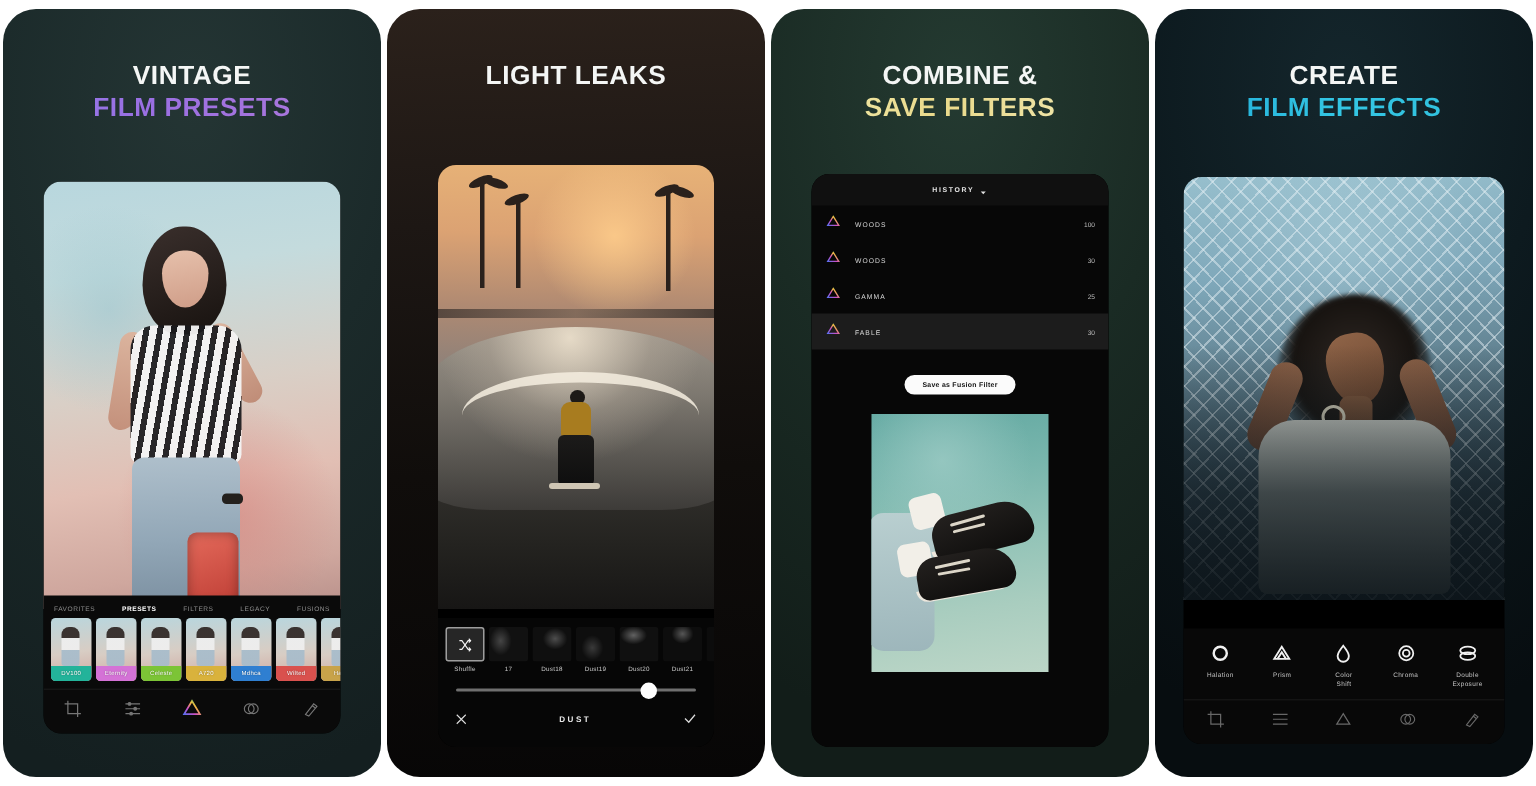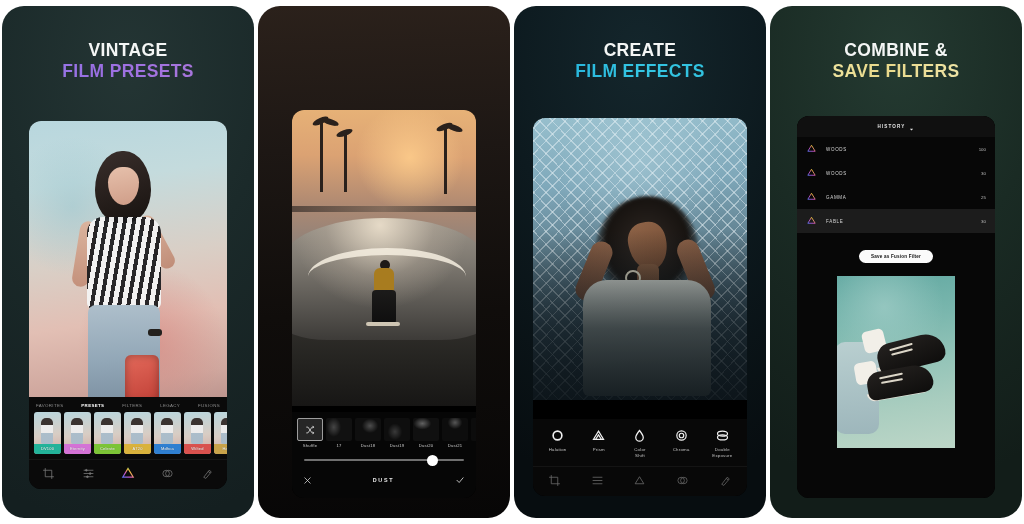--- a/index.html
+++ b/index.html
@@ -515,20 +515,21 @@
                 <path d="M13 8 l4 3"></path>
             </svg>
           </span>
         </div>
       </div>
     </div>
   </div>
 
   <div class="panel p2">
     <div class="panel-head">
+      <span class="hl white">LIGHT LEAKS</span>
     </div>
 
     <div class="phone">
       <div class="photo photo2">
         <div class="p2-palm" style="left:28px;top:8px;height:74px"></div>
         <div class="p2-frond" style="left:20px;top:8px;transform:rotate(-24deg)"></div>
         <div class="p2-frond" style="left:30px;top:9px;transform:rotate(18deg)"></div>
         <div class="p2-palm" style="left:52px;top:20px;height:62px"></div>
         <div class="p2-frond" style="left:44px;top:20px;transform:rotate(-20deg)"></div>
         <div class="p2-palm" style="left:152px;top:14px;height:70px"></div>
@@ -599,118 +600,20 @@
           <span>
             <svg width="10" height="10" viewBox="0 0 24 24" fill="none" stroke="#dcdcdc" stroke-width="2">
                 <path d="M4 12l6 6L20 6"></path>
               </svg>
           </span>
         </div>
       </div>
     </div>
   </div>
 
-  <div class="panel p3">
-    <div class="panel-head">
-      <span class="hl white">CREATE</span>
-      <span class="hl grad g-effect">FILM EFFECTS</span>
-    </div>
-
-    <div class="phone">
-      <div class="photo photo3">
-        <div class="p3-fence"></div>
-        <div class="p3-hair"></div>
-        <div class="p3-arm-l"></div>
-        <div class="p3-arm-r"></div>
-        <div class="p3-face"></div>
-        <div class="p3-neck"></div>
-        <div class="p3-hoop"></div>
-        <div class="p3-shirt"></div>
-        <div class="p3-fence-fade"></div>
-      </div>
-
-      <div class="p3-ui">
-        <div class="fx-row">
-          <div class="fx">
-            <svg class="ico" style="margin:0 auto" width="15" height="15" viewBox="0 0 24 24" fill="none" stroke="#f0f0f0" stroke-width="2.6">
-              <circle cx="12" cy="12" r="7"></circle>
-            </svg>
-            <div class="fx-lbl">Halation</div>
-          </div>
-          <div class="fx">
-            <svg class="ico" style="margin:0 auto" width="15" height="15" viewBox="0 0 24 24" fill="none" stroke="#f0f0f0" stroke-width="2">
-              <path d="M12 5 L20 18 H4 Z"></path>
-                <path d="M7.5 18 L12 11 L16.5 18"></path>
-            </svg>
-            <div class="fx-lbl">
-              <span>Prism</span>
-            </div>
-          </div>
-          <div class="fx">
-            <svg class="ico" style="margin:0 auto" width="15" height="15" viewBox="0 0 24 24" fill="none" stroke="#f0f0f0" stroke-width="2">
-              <path d="M12 4 C16 9 18 12 18 15 a6 6 0 0 1-12 0 C6 12 8 9 12 4 Z"></path>
-            </svg>
-            <div class="fx-lbl">
-              <span>Color</span><br>
-              <span>Shift</span>
-            </div>
-          </div>
-          <div class="fx">
-            <svg class="ico" style="margin:0 auto" width="15" height="15" viewBox="0 0 24 24" fill="none" stroke="#f0f0f0" stroke-width="1.9">
-              <circle cx="12" cy="12" r="7.5"></circle>
-                <circle cx="12" cy="12" r="3.6"></circle>
-            </svg>
-            <div class="fx-lbl">Chroma</div>
-          </div>
-          <div class="fx">
-            <svg class="ico" style="margin:0 auto" width="15" height="15" viewBox="0 0 24 24" fill="none" stroke="#f0f0f0" stroke-width="1.9">
-              <path d="M4 9 a8 4 0 0 0 16 0 a8 4 0 0 0-16 0"></path>
-              <path d="M4 15 a8 4 0 0 0 16 0 a8 4 0 0 0-16 0"></path>
-            </svg>
-            <div class="fx-lbl">
-              <span>Double</span><br>
-              <span>Exposure</span>
-            </div>
-          </div>
-        </div>
-
-        <div class="p3-nav">
-          <span class="nav-ico">
-            <svg width="13" height="13" viewBox="0 0 24 24" fill="none" stroke="#b9b9b9" stroke-width="1.5">
-              <path d="M6 2v16h16"></path>
-                <path d="M2 6h16v16"></path>
-            </svg>
-          </span>
-          <span class="nav-ico">
-            <svg width="13" height="13" viewBox="0 0 24 24" stroke="#b9b9b9" stroke-width="1.5">
-              <path d="M3 6h18M3 12h18M3 18h18"></path>
-            </svg>
-          </span>
-          <span class="nav-ico">
-            <svg width="13" height="13" viewBox="0 0 24 24" fill="none" stroke="#b9b9b9" stroke-width="1.5">
-              <path d="M12 5 L20 18 H4 Z"></path>
-            </svg>
-          </span>
-          <span class="nav-ico">
-            <svg width="13" height="13" viewBox="0 0 24 24" fill="none" stroke="#b9b9b9" stroke-width="1.4">
-              <circle cx="9.5" cy="12" r="6"></circle>
-                <circle cx="14.5" cy="12" r="6"></circle>
-            </svg>
-          </span>
-          <span class="nav-ico">
-            <svg width="13" height="13" viewBox="0 0 24 24" fill="none" stroke="#b9b9b9" stroke-width="1.4">
-              <path d="M5 19 L15 6 l4 3 L9 21 Z"></path>
-                <path d="M13 8 l4 3"></path>
-            </svg>
-          </span>
-        </div>
-      </div>
-    </div>
-  </div>
-
   <div class="panel p4">
     <div class="panel-head">
       <span class="hl white">COMBINE &amp;</span>
       <span class="hl grad g-save">SAVE FILTERS</span>
     </div>
 
     <div class="phone">
       <div class="p4-ui">
 
         <div class="hist-head">
@@ -786,13 +689,111 @@
             <div class="p4-lace" style="left:52px;top:70px;width:24px;transform:rotate(-16deg)"></div>
             <div class="p4-lace" style="left:54px;top:75px;width:22px;transform:rotate(-14deg)"></div>
             <div class="p4-lace" style="left:42px;top:99px;width:24px;transform:rotate(-12deg)"></div>
             <div class="p4-lace" style="left:44px;top:104px;width:22px;transform:rotate(-10deg)"></div>
           </div>
         </div>
       </div>
     </div>
   </div>
 
+  <div class="panel p3">
+    <div class="panel-head">
+      <span class="hl white">CREATE</span>
+      <span class="hl grad g-effect">FILM EFFECTS</span>
+    </div>
+
+    <div class="phone">
+      <div class="photo photo3">
+        <div class="p3-fence"></div>
+        <div class="p3-hair"></div>
+        <div class="p3-arm-l"></div>
+        <div class="p3-arm-r"></div>
+        <div class="p3-face"></div>
+        <div class="p3-neck"></div>
+        <div class="p3-hoop"></div>
+        <div class="p3-shirt"></div>
+        <div class="p3-fence-fade"></div>
+      </div>
+
+      <div class="p3-ui">
+        <div class="fx-row">
+          <div class="fx">
+            <svg class="ico" style="margin:0 auto" width="15" height="15" viewBox="0 0 24 24" fill="none" stroke="#f0f0f0" stroke-width="2.6">
+              <circle cx="12" cy="12" r="7"></circle>
+            </svg>
+            <div class="fx-lbl">Halation</div>
+          </div>
+          <div class="fx">
+            <svg class="ico" style="margin:0 auto" width="15" height="15" viewBox="0 0 24 24" fill="none" stroke="#f0f0f0" stroke-width="2">
+              <path d="M12 5 L20 18 H4 Z"></path>
+                <path d="M7.5 18 L12 11 L16.5 18"></path>
+            </svg>
+            <div class="fx-lbl">
+              <span>Prism</span>
+            </div>
+          </div>
+          <div class="fx">
+            <svg class="ico" style="margin:0 auto" width="15" height="15" viewBox="0 0 24 24" fill="none" stroke="#f0f0f0" stroke-width="2">
+              <path d="M12 4 C16 9 18 12 18 15 a6 6 0 0 1-12 0 C6 12 8 9 12 4 Z"></path>
+            </svg>
+            <div class="fx-lbl">
+              <span>Color</span><br>
+              <span>Shift</span>
+            </div>
+          </div>
+          <div class="fx">
+            <svg class="ico" style="margin:0 auto" width="15" height="15" viewBox="0 0 24 24" fill="none" stroke="#f0f0f0" stroke-width="1.9">
+              <circle cx="12" cy="12" r="7.5"></circle>
+                <circle cx="12" cy="12" r="3.6"></circle>
+            </svg>
+            <div class="fx-lbl">Chroma</div>
+          </div>
+          <div class="fx">
+            <svg class="ico" style="margin:0 auto" width="15" height="15" viewBox="0 0 24 24" fill="none" stroke="#f0f0f0" stroke-width="1.9">
+              <path d="M4 9 a8 4 0 0 0 16 0 a8 4 0 0 0-16 0"></path>
+              <path d="M4 15 a8 4 0 0 0 16 0 a8 4 0 0 0-16 0"></path>
+            </svg>
+            <div class="fx-lbl">
+              <span>Double</span><br>
+              <span>Exposure</span>
+            </div>
+          </div>
+        </div>
+
+        <div class="p3-nav">
+          <span class="nav-ico">
+            <svg width="13" height="13" viewBox="0 0 24 24" fill="none" stroke="#b9b9b9" stroke-width="1.5">
+              <path d="M6 2v16h16"></path>
+                <path d="M2 6h16v16"></path>
+            </svg>
+          </span>
+          <span class="nav-ico">
+            <svg width="13" height="13" viewBox="0 0 24 24" stroke="#b9b9b9" stroke-width="1.5">
+              <path d="M3 6h18M3 12h18M3 18h18"></path>
+            </svg>
+          </span>
+          <span class="nav-ico">
+            <svg width="13" height="13" viewBox="0 0 24 24" fill="none" stroke="#b9b9b9" stroke-width="1.5">
+              <path d="M12 5 L20 18 H4 Z"></path>
+            </svg>
+          </span>
+          <span class="nav-ico">
+            <svg width="13" height="13" viewBox="0 0 24 24" fill="none" stroke="#b9b9b9" stroke-width="1.4">
+              <circle cx="9.5" cy="12" r="6"></circle>
+                <circle cx="14.5" cy="12" r="6"></circle>
+            </svg>
+          </span>
+          <span class="nav-ico">
+            <svg width="13" height="13" viewBox="0 0 24 24" fill="none" stroke="#b9b9b9" stroke-width="1.4">
+              <path d="M5 19 L15 6 l4 3 L9 21 Z"></path>
+                <path d="M13 8 l4 3"></path>
+            </svg>
+          </span>
+        </div>
+      </div>
+    </div>
+  </div>
+
 </div>
 
 </body></html>

